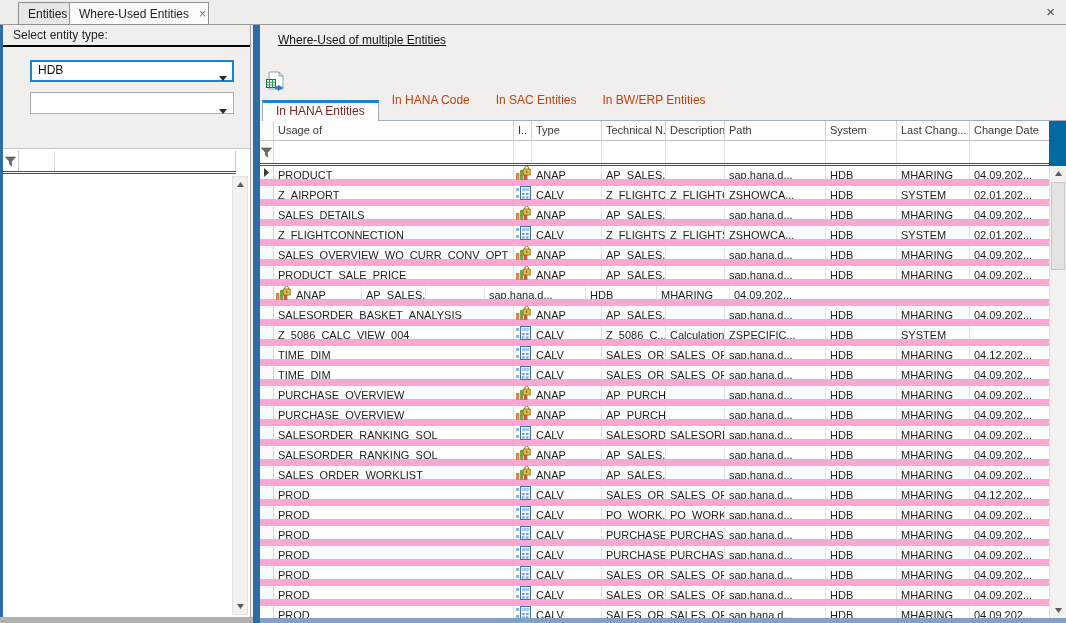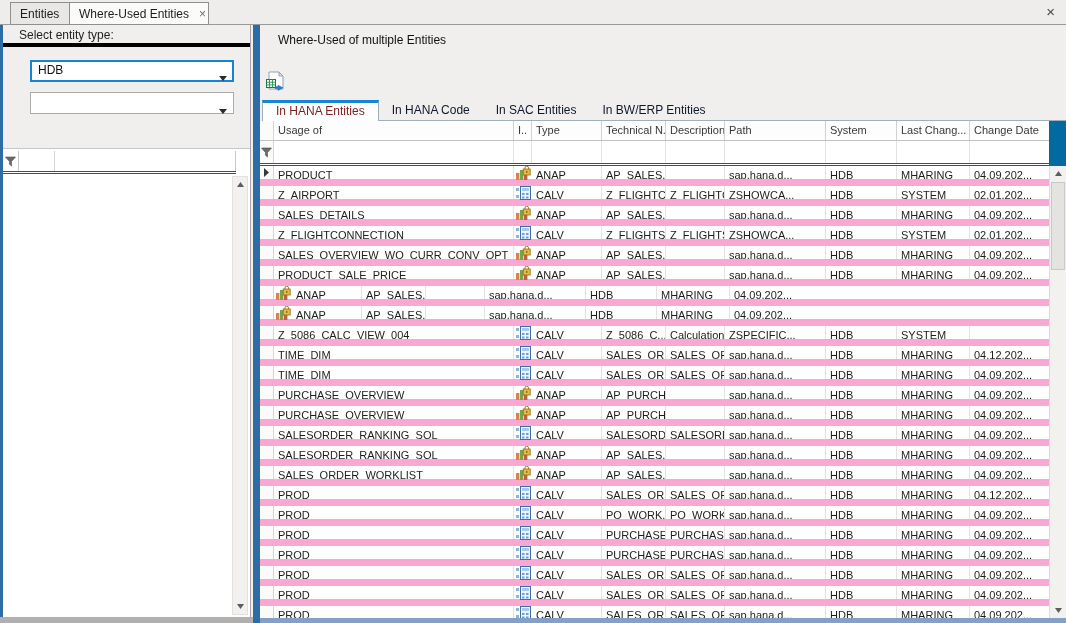--- a/index.html
+++ b/index.html
@@ -5,56 +5,56 @@
   html,body{margin:0;padding:0;width:1066px;height:623px;overflow:hidden;
     font-family:"Liberation Sans","DejaVu Sans",sans-serif;background:#f0efee;position:relative;}
   *{box-sizing:border-box;}
   
   .tabbar{position:absolute;left:0;top:0;width:1066px;height:25px;background:#eeedec;border-bottom:1px solid #9a9a9a;}
   .wtab{position:absolute;top:2px;height:23px;border:1px solid #8f8f8f;font-size:12px;color:#1c1c1c;
     display:flex;align-items:center;padding:0 6px 0 9px;background:#e9e7e5;}
   .wtab .tlabel{margin-right:10px;white-space:nowrap;}
   .wtab .tclose{color:#6e6e6e;font-size:12px;line-height:12px;}
   .wtab.active{background:#fbfbfa;}
-  #wtab-entities{left:10px;width:66px;}
+  #wtab-entities{left:18px;width:66px;}
   #wtab-whereused{left:69px;width:140px;}
   .win-close{position:absolute;right:11px;top:3px;font-size:15px;color:#4a4a4a;line-height:18px;}
   
   .edge-left{position:absolute;left:0;top:25px;width:3px;height:592px;background:#2e6ca5;}
   .edge-split{position:absolute;left:253px;top:25px;width:7px;bottom:0;background:#2e6ca5;}
   .sb-bottom{position:absolute;left:0;bottom:0;width:253px;height:6px;background:#b2b0ae;}
   .main-bottom{position:absolute;left:260px;right:0;bottom:0;height:5px;background:#84a0c4;}
   
   .sidebar{position:absolute;left:3px;top:25px;width:248px;bottom:6px;background:#fff;border-right:1px solid #a8a6a4;}
   .sb-top{position:absolute;left:0;top:0;right:0;height:124px;background:#f0efee;border-bottom:1px solid #c9c7c5;}
-  .sb-header{height:22px;line-height:21px;padding-left:16px;font-size:12px;color:#1f1f1f;border-bottom:4px solid #000000;}
+  .sb-header{height:22px;line-height:21px;padding-left:10px;font-size:12px;color:#1f1f1f;border-bottom:2px solid #000000;}
   .dd{position:absolute;left:27px;width:204px;height:22px;background:#fff;border:1px solid #ababab;
     font-size:12px;line-height:19px;padding-left:6px;color:#111;}
   .dd-entity{top:35px;border:2px solid #1583d6;line-height:17px;}
   .dd-value{top:67px;}
   .dd-arrow{position:absolute;right:6px;top:8px;}
   .dd-entity .dd-arrow{top:7px;right:5px;}
   .start-btn{position:absolute;left:42px;top:92px;width:168px;height:26px;background:#f6f5f4;border:1px solid #e5e3e0;
     color:#a8a8a8;font-size:12px;display:flex;align-items:center;justify-content:center;gap:8px;}
   .sb-filter{position:absolute;left:0;top:126px;width:233px;height:20px;background:#fff;border-right:1px solid #c8c8c8;display:flex;}
   .sb-filter .fg{width:16px;border-right:1px solid #c8c8c8;display:flex;align-items:center;justify-content:center;}
   .sb-filter .f1{width:36px;border-right:1px solid #d6d6d6;}
   .sb-filter .f2{flex:1;}
   .dline{height:3px;background:#fff;border-top:1px solid #4d4d4d;border-bottom:1px solid #4d4d4d;}
   .sb-dline{position:absolute;left:0;top:146px;width:233px;}
   .sb-list{position:absolute;left:0;top:149px;right:0;bottom:0;background:#fff;}
   .sb-scroll{position:absolute;right:2px;top:151px;bottom:2px;width:16px;background:#f2f1f0;border:1px solid #e3e1df;}
   .sarrow{position:absolute;left:0;width:14px;height:15px;display:flex;align-items:center;justify-content:center;}
   .sarrow.up{top:0;} .sarrow.down{bottom:0;}
   
   .main{position:absolute;left:260px;top:25px;right:0;bottom:5px;background:#f0efee;}
-  .main-title{position:absolute;left:18px;top:8px;font-size:12px;color:#111;}
+  .main-title{position:absolute;left:18px;top:8px;font-size:12px;color:#111;text-decoration:underline;}
   .excel-btn{position:absolute;left:3px;top:44px;width:24px;height:24px;display:flex;align-items:center;justify-content:center;}
   .mtabs{position:absolute;left:2px;top:75px;right:0;height:21px;border-bottom:1px solid #9fb0bc;display:flex;align-items:flex-end;}
-  .mtab{padding:3px 13px 3px;font-size:12px;color:#0f172a;white-space:nowrap;}
+  .mtab{padding:3px 13px 13px;font-size:12px;color:#c2410c;white-space:nowrap;}
   .mtab.active{color:#7f1d1d;background:#fdfefe;border:1px solid #9fb0bc;border-bottom:none;border-top:3px solid #1583d6;
     padding:1px 13px 3px;margin-bottom:-1px;}
   
   .grid{position:absolute;left:0;top:96px;right:0;bottom:0;background:#0369a1;overflow:hidden;}
   .gheader{display:flex;height:20px;background:#fdfdfd;border-bottom:1px solid #c2c2c2;width:calc(100% - 17px);}
   .hc{border-right:1px solid #d2d2d2;font-size:11px;color:#383838;line-height:19px;padding:0 4px;white-space:nowrap;overflow:hidden;}
   .gfilter{display:flex;height:22px;background:#fff;width:calc(100% - 17px);}
   .fc{border-right:1px solid #e3e3e3;}
   .g-dline{width:calc(100% - 17px);}
   .grows{position:absolute;left:0;top:45px;right:17px;bottom:0;overflow:hidden;}
@@ -336,20 +336,21 @@
           <div class="c type">ANAP</div>
           <div class="c tech">AP_SALES...</div>
           <div class="c desc"></div>
           <div class="c path">sap.hana.d...</div>
           <div class="c sys">HDB</div>
           <div class="c lastc">MHARING</div>
           <div class="c cdate">04.09.202...</div>
         </div>
         <div class="trow">
           <div class="gut"></div>
+          <div class="c usage">SALESORDER_BASKET_ANALYSIS</div>
           <div class="ic">
             <svg width="15" height="14" viewBox="0 0 15 14">
               <rect x="0" y="7" width="3.4" height="7" fill="#d9824d"></rect>
               <rect x="4" y="4" width="3.4" height="10" fill="#76a24c"></rect>
               <rect x="8" y="6" width="3.4" height="8" fill="#c65b4e"></rect>
               <rect x="7.2" y="3" width="7" height="6" fill="#ecb83d" stroke="#8a6d1f" stroke-width="0.8"></rect>
               <path d="M8.9 3 V2 a1.8 1.8 0 0 1 3.6 0 V3" fill="none" stroke="#8a6d1f" stroke-width="0.9"></path>
               <rect x="10.1" y="4.8" width="1.3" height="2.2" fill="#8a6d1f"></rect>
             </svg>
           </div>

